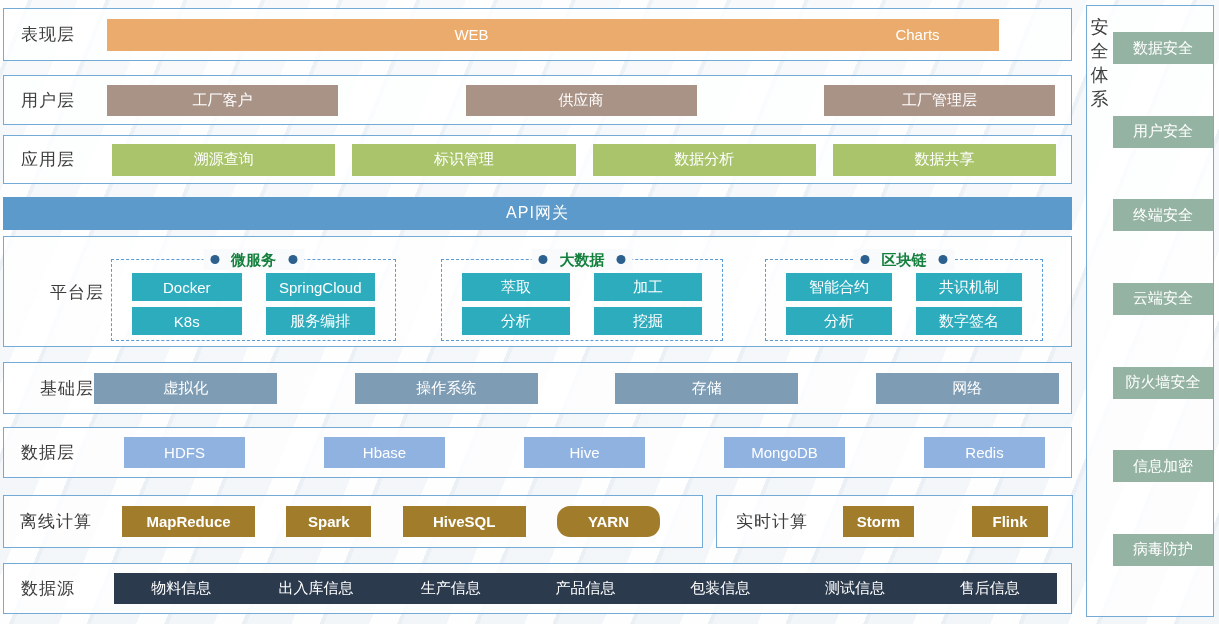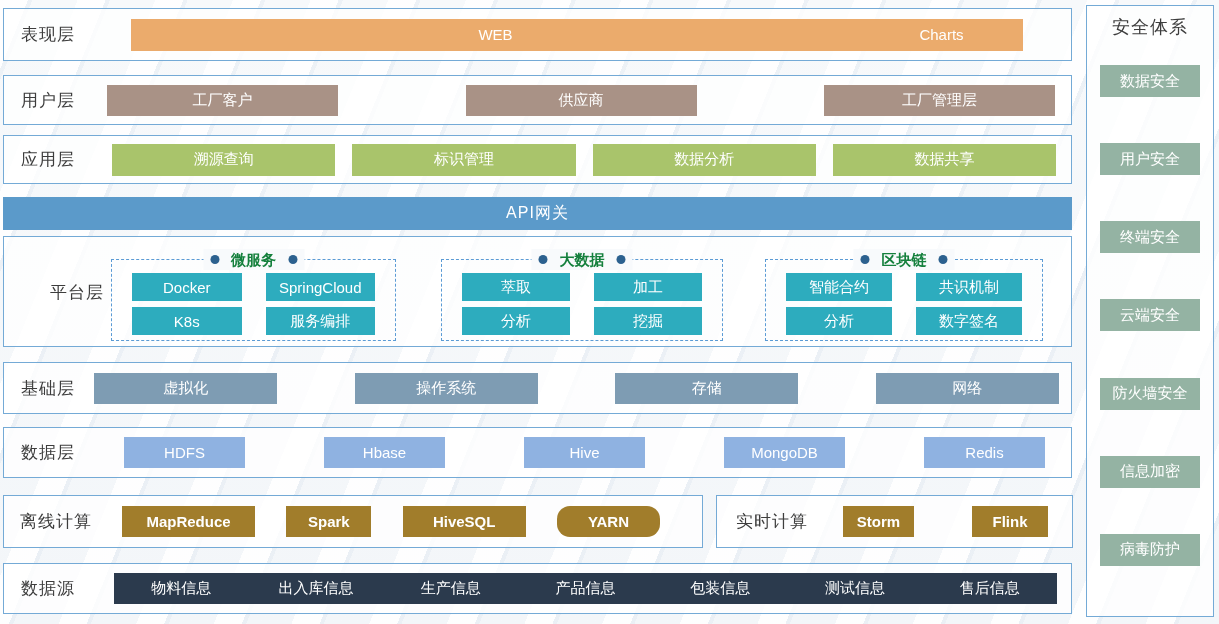--- a/index.html
+++ b/index.html
@@ -19,21 +19,21 @@
     flex:0 0 auto;width:100px;box-sizing:border-box;padding-left:17px;
     font-size:17px;color:#3d3d3d;letter-spacing:1px;white-space:nowrap;
   }
   .btn{
     display:flex;align-items:center;justify-content:center;
     color:#fff;font-size:15px;height:32px;box-sizing:border-box;
     white-space:nowrap;
   }
   
   .r1{top:8px;left:3px;width:1069px;height:53px;}
-  .r1 .content{flex:1;display:flex;justify-content:center;align-items:center;padding:0 24px 0 3px;}
+  .r1 .content{flex:1;display:flex;justify-content:flex-start;align-items:center;padding:0 24px 0 3px;}
   .b-orange{background:#ebab6c;}
   .btn-web{width:729px;}
   .btn-charts{width:163px;}
   
   .r2{top:75px;left:3px;width:1069px;height:50px;}
   .r2 .content{flex:1;display:flex;justify-content:space-between;align-items:center;padding:0 16px 0 3px;}
   .b-taupe{background:#a99286;width:231px;height:31px;}
   
   .r3{top:135px;left:3px;width:1069px;height:49px;}
   .r3 .content{flex:1;display:flex;gap:17px;align-items:center;padding:0 15px 0 8px;}
@@ -54,21 +54,21 @@
   .group-inner{display:grid;grid-template-columns:1fr 1fr;gap:6px 24px;padding:13px 20px 0;}
   .b-teal{background:#2dacbe;height:28px;font-size:15px;}
   .group-label{
     position:absolute;top:-11px;left:50%;transform:translateX(-50%);
     background:#f8fafc;padding:0 7px;display:flex;align-items:center;gap:12px;
     color:#15803d;font-size:15px;font-weight:bold;white-space:nowrap;line-height:21px;
   }
   .dot{width:9px;height:9px;border-radius:50%;background:#2c618f;flex:0 0 auto;}
   
   .r6{top:362px;left:3px;width:1069px;height:52px;}
-  .r6 .layer-label{width:90px;}
+  .r6 .layer-label{width:90px;text-align:right;}
   .r6 .content{flex:1;display:flex;justify-content:space-between;align-items:center;padding:0 12px 0 0;}
   .b-steel{background:#7e9cb3;width:19%;height:31px;}
   
   .r7{top:427px;left:3px;width:1069px;height:51px;}
   .r7 .content{flex:1;display:flex;justify-content:space-between;align-items:center;padding:0 26px 0 20px;}
   .b-blue{background:#8fb2e1;width:121px;height:31px;}
   
   .r8a{top:495px;left:3px;width:700px;height:53px;}
   .r8a .layer-label{width:104px;padding-left:16px;}
   .r8a .content{flex:1;display:flex;justify-content:space-between;align-items:center;padding:0 42px 0 14px;}
@@ -83,21 +83,21 @@
   .w-storm{width:71px;}
   .w-flink{width:76px;}
   
   .r9{top:563px;left:3px;width:1069px;height:51px;}
   .r9 .content{flex:1;display:flex;align-items:center;padding:0 14px 0 10px;}
   .b-navy{background:#2b3a4d;flex:1;height:31px;}
   
   .sidebar{
     position:absolute;left:1086px;top:5px;width:128px;height:612px;box-sizing:border-box;
     border:1px solid #74aad6;background:rgba(255,255,255,0.78);
-    display:flex;flex-direction:column;
+    display:flex;flex-direction:row;
   }
   .sidebar-title{text-align:center;font-size:18px;color:#3d3d3d;padding-top:9px;letter-spacing:1px;}
   .sidebar-items{flex:1;display:flex;flex-direction:column;justify-content:space-between;padding:26px 0 50px;}
   .b-sage{background:#94b3a3;width:100px;height:32px;margin:0 auto;}
 </style>
 </head>
 <body>
 
 <div class="panel r1">
   <div class="layer-label">表现层</div>

